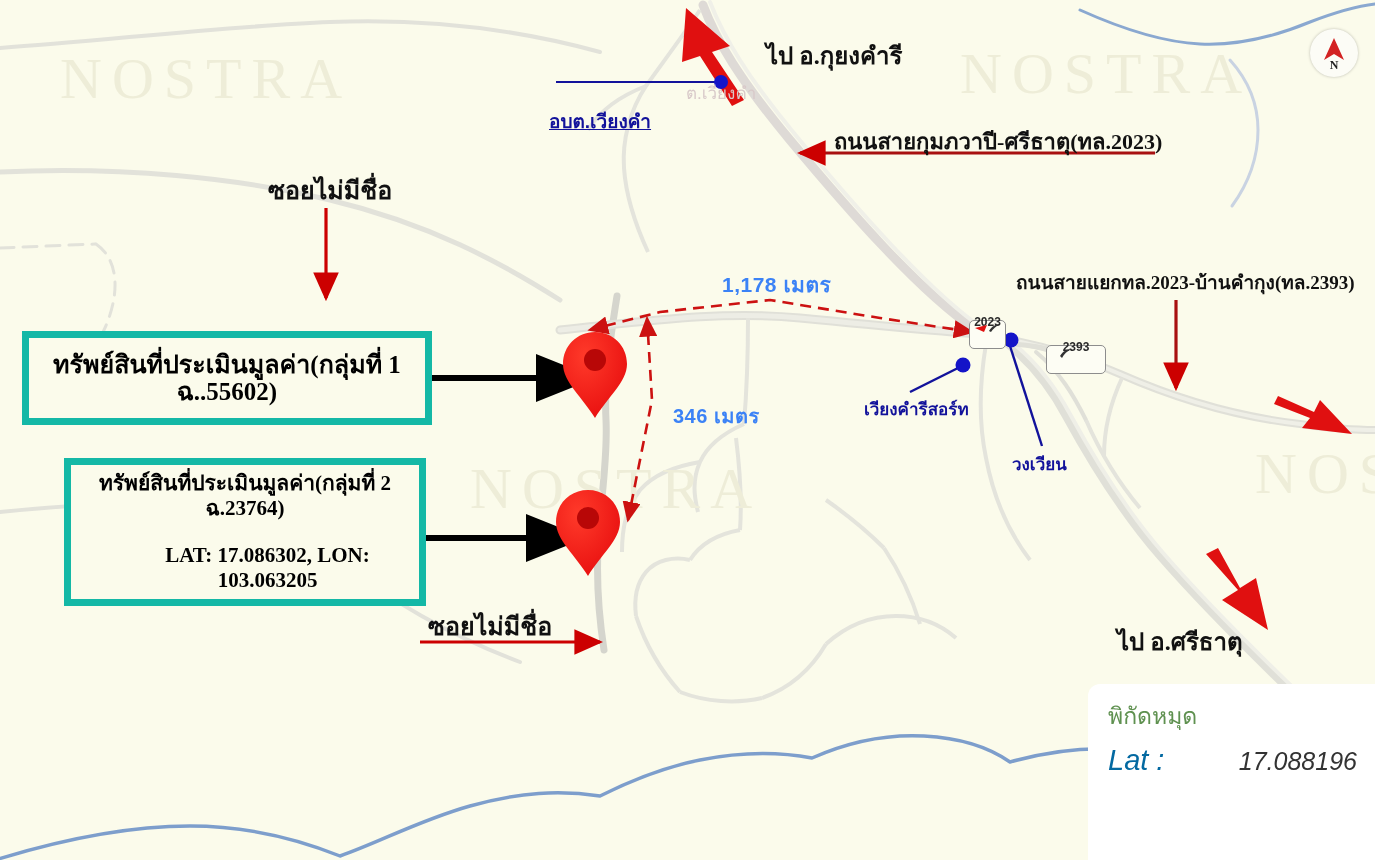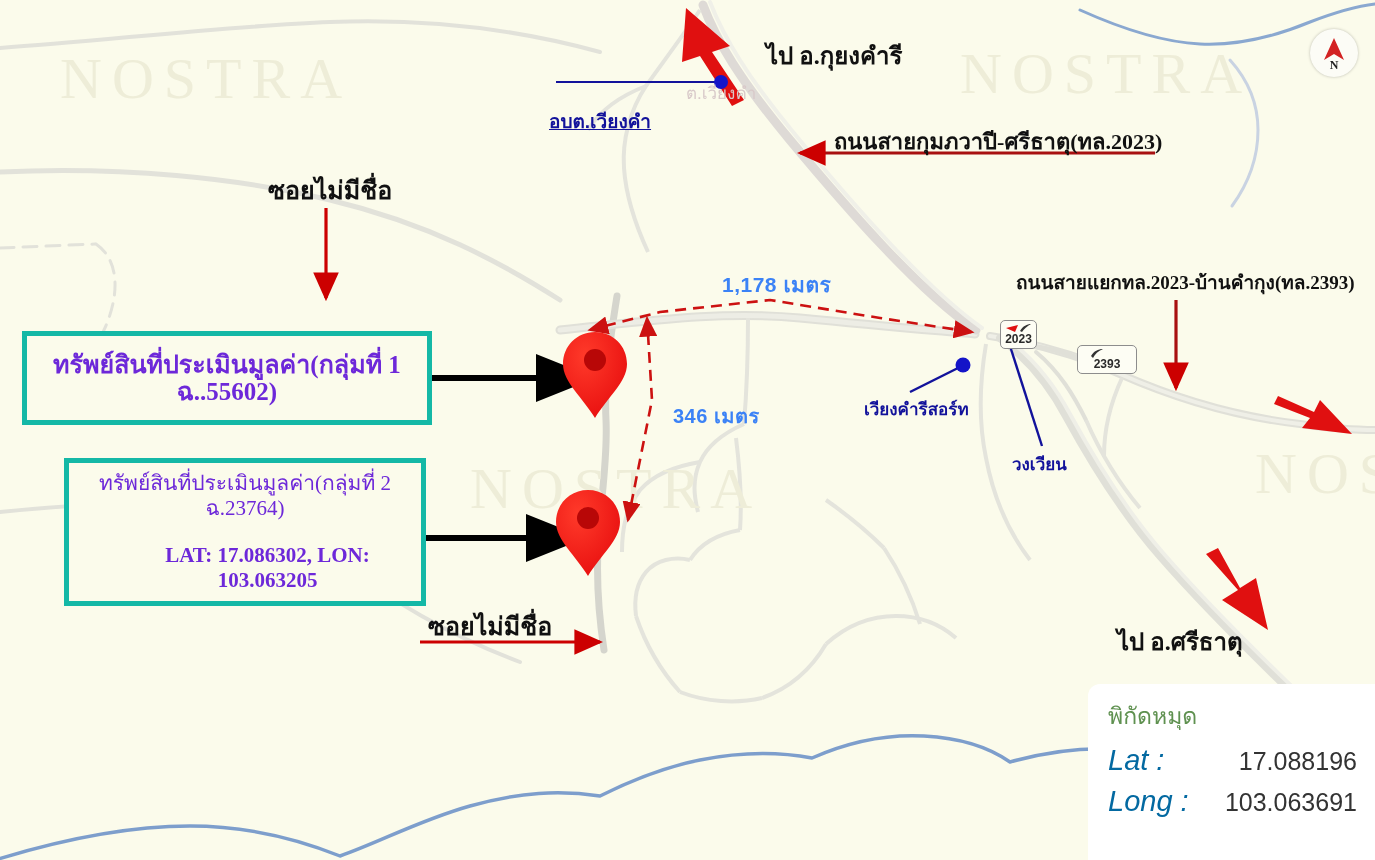--- a/index.html
+++ b/index.html
@@ -21,34 +21,34 @@
     color:#eeedd8;
     font-weight:400;
     white-space:nowrap;
     user-select:none;
   }
 
   
   .callout{
     position:absolute;
     background:#fbfbeb;
-    border:5px solid #14b8a6;
+    border:7px solid #14b8a6;
     box-sizing:border-box;
     display:flex;
     flex-direction:column;
     align-items:flex-end;
     justify-content:center;
     font-family:"Liberation Serif", serif;
-    color:#6d28d9;
+    color:#000000;
     text-align:center;
   }
   #callout1{left:22px;top:331px;width:410px;height:94px;}
   #callout1 .line1{font-size:25px;font-weight:600;line-height:1.1;}
   #callout2{left:64px;top:458px;width:362px;height:148px;}
-  #callout2 .line1{font-size:21px;font-weight:400;line-height:1.2;margin-bottom:22px;}
+  #callout2 .line1{font-size:21px;font-weight:700;line-height:1.2;margin-bottom:22px;}
   #callout2 .line2{font-size:21px;font-weight:600;line-height:1.2;margin-left:45px;}
 
   
   .lbl{position:absolute;white-space:nowrap;}
   .lbl-th-black{
     font-family:"Liberation Serif", serif;
     font-weight:700;color:#111;
   }
   .lbl-blue{
     font-family:"Liberation Sans", sans-serif;
@@ -85,22 +85,21 @@
   
   .shield{
     position:absolute;
     background:#fdfdf4;
     border:1.6px solid #8d8d8d;
     border-radius:5px;
     box-sizing:border-box;
     display:flex;align-items:flex-end;justify-content:center;
     font-family:"Liberation Sans", sans-serif;
     font-size:12px;font-weight:700;color:#2a2a2a;
-    padding-bottom:2px;
-    margin-left:31px;
+    padding-bottom:19px;
   }
   #shield2023{left:969px;top:320px;width:37px;height:29px;}
   #shield2393{left:1046px;top:345px;width:60px;height:29px;}
 
   
   #compass{
     position:absolute;left:1310px;top:29px;width:48px;height:48px;
     background:#fcfcf6;border-radius:50%;
     box-shadow:0 0 3px rgba(0,0,0,.25);
     display:flex;align-items:center;justify-content:center;
@@ -111,21 +110,21 @@
     position:absolute;left:1088px;top:684px;width:287px;height:176px;
     background:#ffffff;
     border-top-left-radius:12px;
     box-sizing:border-box;
     padding:14px 18px 0 20px;
     font-family:"Liberation Sans", sans-serif;
   }
   #coordpanel .ptitle{color:#5f9150;font-size:23px;font-weight:400;margin-bottom:10px;}
   #coordpanel .prow{display:flex;align-items:baseline;margin-bottom:8px;}
   #coordpanel .pkey{color:#0369a1;font-size:29px;width:110px;flex:none;font-style:italic;}
-  #coordpanel .pval{color:#333;font-size:25px;flex:1;text-align:right;}
+  #coordpanel .pval{color:#333;font-size:25px;flex:1;text-align:right;font-style:italic;}
 </style>
 </head>
 <body>
 
 <div id="stage">
 
   <svg id="basemap" viewBox="0 0 1375 860">
     <rect x="0" y="0" width="1375" height="860" fill="#fbfbeb"></rect>
 
     <g fill="none" stroke="#e2e2da" stroke-linecap="round" stroke-linejoin="round">
@@ -319,19 +318,15 @@
       <text x="17" y="35" font-family="Liberation Serif, serif" font-size="12" font-weight="700" fill="#222" text-anchor="middle">N</text>
     </svg>
   </div>
 
   <div id="coordpanel">
     <div class="ptitle">พิกัดหมุด</div>
     <div class="prow">
       <div class="pkey">Lat :</div>
       <div class="pval">17.088196</div>
     </div>
-    <div class="prow">
-      <div class="pkey">Long :</div>
-      <div class="pval">103.063691</div>
-    </div>
   </div>
 
 </div>
 
 </body></html>

